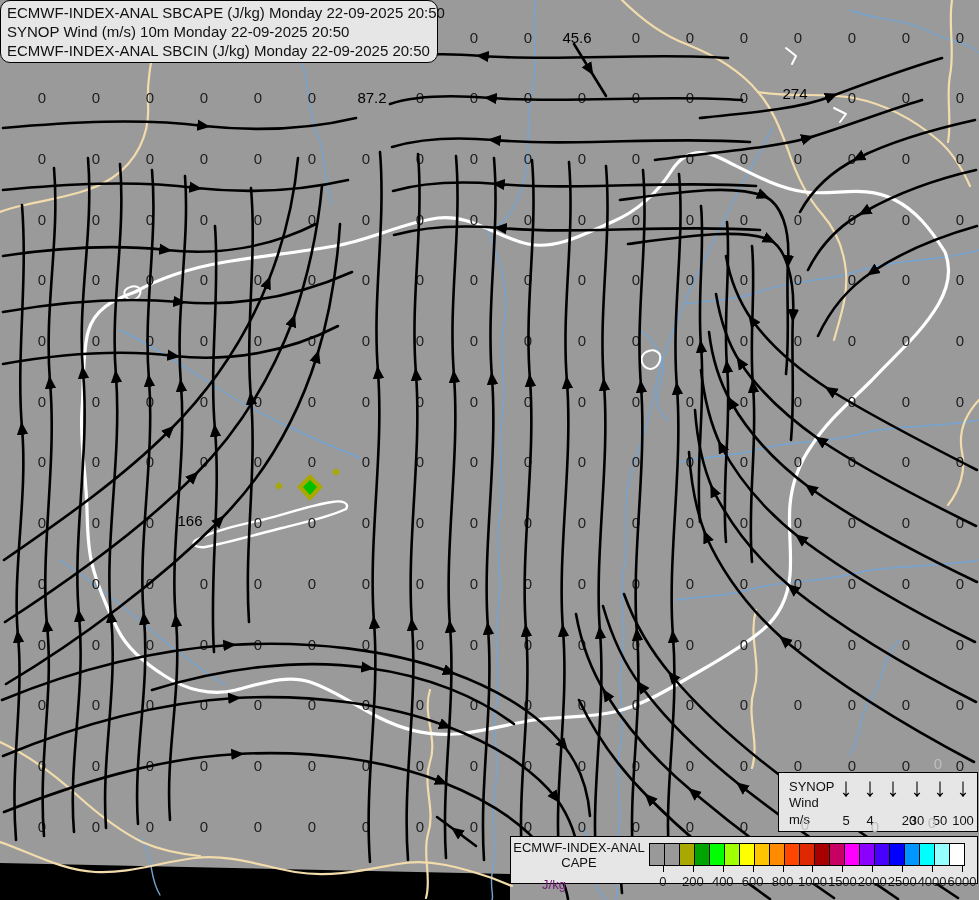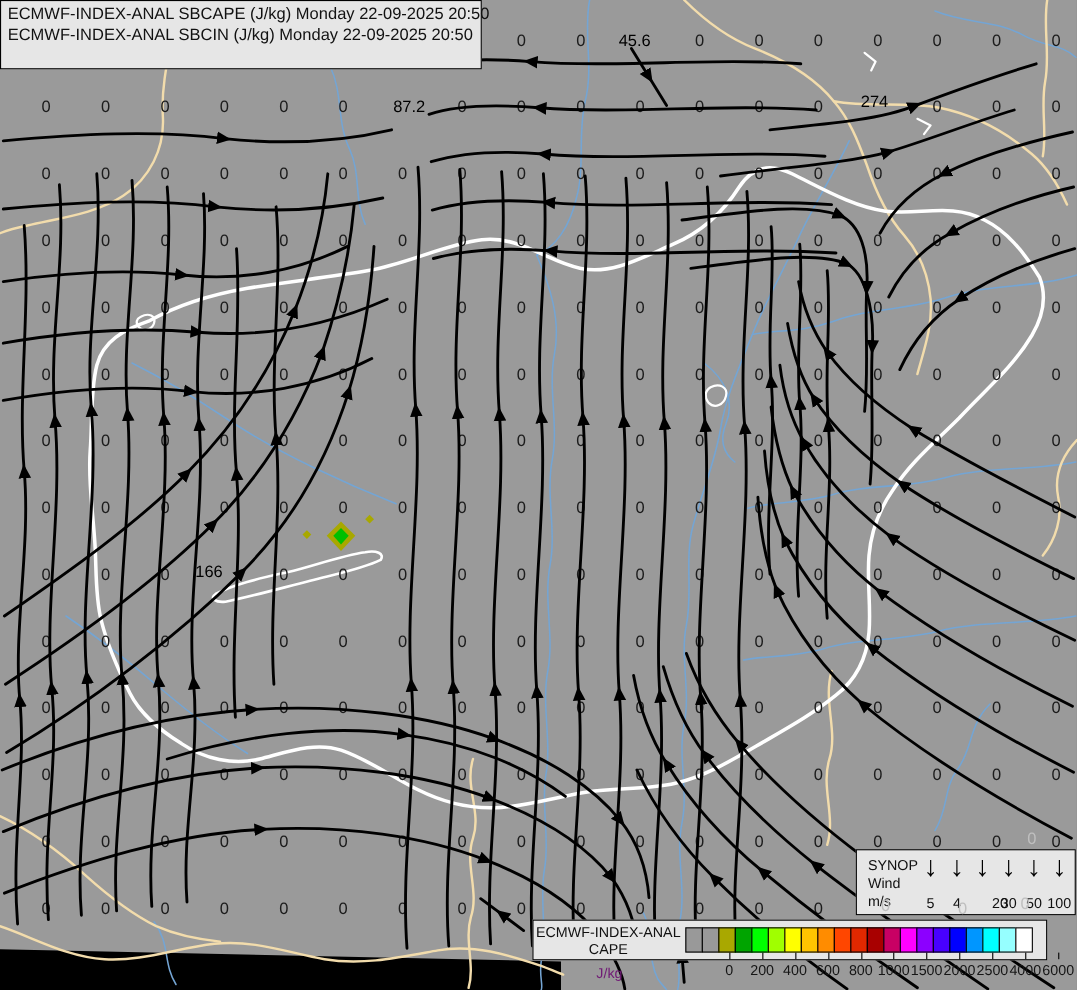--- a/index.html
+++ b/index.html
@@ -6,27 +6,27 @@
   .stage{
     position:relative;width:979px;height:900px;overflow:hidden;
     background:#9A9A9A;font-family:"Liberation Sans",sans-serif;
   }
   svg{position:absolute;left:0;top:0;}
   .stv{font:15px "Liberation Sans",sans-serif;fill:#1c1c1c;text-anchor:middle;dominant-baseline:central;}
   .stv-sp{fill:#000;font-weight:400;}
   .panel{
     position:absolute;background:#E6E6E6;border:1px solid #000;box-sizing:border-box;color:#111;
   }
-  .title-box{left:0;top:0;width:438px;height:63px;padding:2px 6px;}
+  .title-box{left:0;top:0;width:438px;height:63px;padding:2px 6px;border-radius:10px;}
   .title-box div{font-size:15px;line-height:19px;white-space:nowrap;}
   .wind-box{left:778px;top:772px;width:200px;height:60px;}
   .wind-txt{position:absolute;left:10px;font-size:13px;line-height:13px;}
   .wind-arrow{position:absolute;top:-1px;font-size:26px;font-weight:700;transform:translateX(-50%);color:#000;}
   .wind-speed{position:absolute;top:40px;font-size:13px;transform:translateX(-50%);color:#111;}
-  .cape-box{left:484px;top:836px;width:468px;height:37px;}
+  .cape-box{left:510px;top:836px;width:468px;height:48px;}
   .cape-txt{position:absolute;width:136px;text-align:center;font-size:13px;line-height:13px;}
   .cape-cells{position:absolute;left:138px;top:6px;width:316px;height:23px;display:flex;}
   .cape-cell{flex:1;border:1px solid #000;margin-left:-1px;}
   .cape-cell:first-child{margin-left:0;}
   .cape-tick{position:absolute;width:1px;height:6px;background:#000;}
   .cape-lab{position:absolute;font-size:13px;color:#161616;transform:translateX(-50%);}
   .units-lab{position:absolute;left:554px;top:877px;font-size:13px;color:#701a75;transform:translateX(-50%);text-align:right;}
   .ghost{position:absolute;color:#bfbfbf;font-size:15px;transform:translate(-50%,-50%);}
 </style>
 </head>
@@ -399,20 +399,21 @@
     <g>
       <polygon points="310,474 323,487 310,501 297,487" fill="#A8A800"></polygon>
       <polygon points="310,480 317,487 310,495 303,487" fill="#00C000"></polygon>
       <polygon points="279,482 283,486 279,490 275,486" fill="#A8A800"></polygon>
       <polygon points="336,468 340,472 336,476 332,472" fill="#A8A800"></polygon>
     </g>
   </svg>
 
   <div class="panel title-box">
     <div>ECMWF-INDEX-ANAL SBCAPE (J/kg) Monday 22-09-2025 20:50</div>
+    <div>SYNOP Wind (m/s) 10m Monday 22-09-2025 20:50</div>
     <div>ECMWF-INDEX-ANAL SBCIN (J/kg) Monday 22-09-2025 20:50</div>
   </div>
 
   <div class="panel wind-box">
     <span class="wind-txt" style="top:7px">SYNOP</span>
     <span class="wind-txt" style="top:23px">Wind</span>
     <span class="wind-txt" style="top:40px">m/s</span>
     <div id="wind-scale">
         <span class="wind-arrow" style="left: 67px;">↓</span>
         <span class="wind-speed" style="left: 67px;">5</span>

